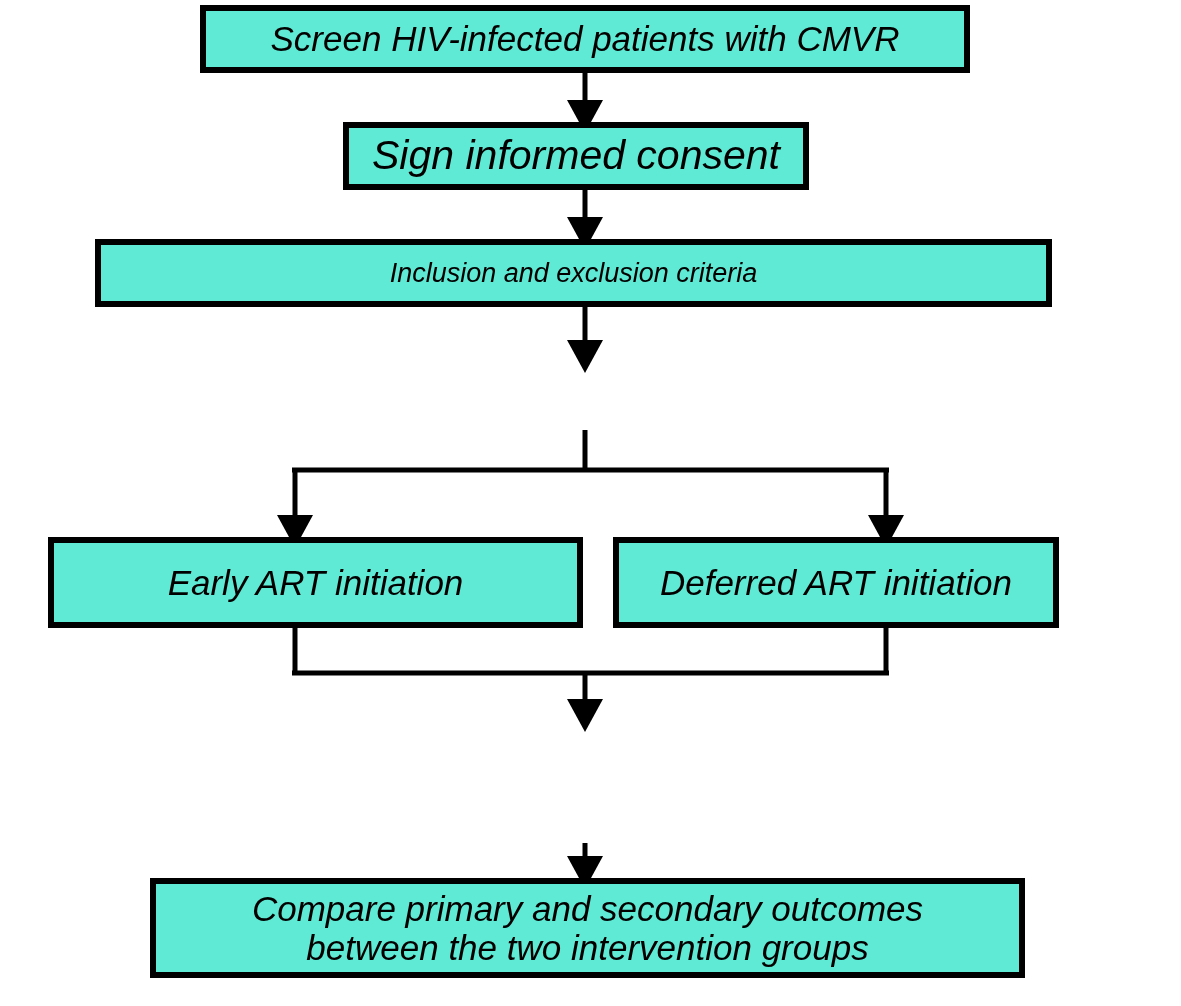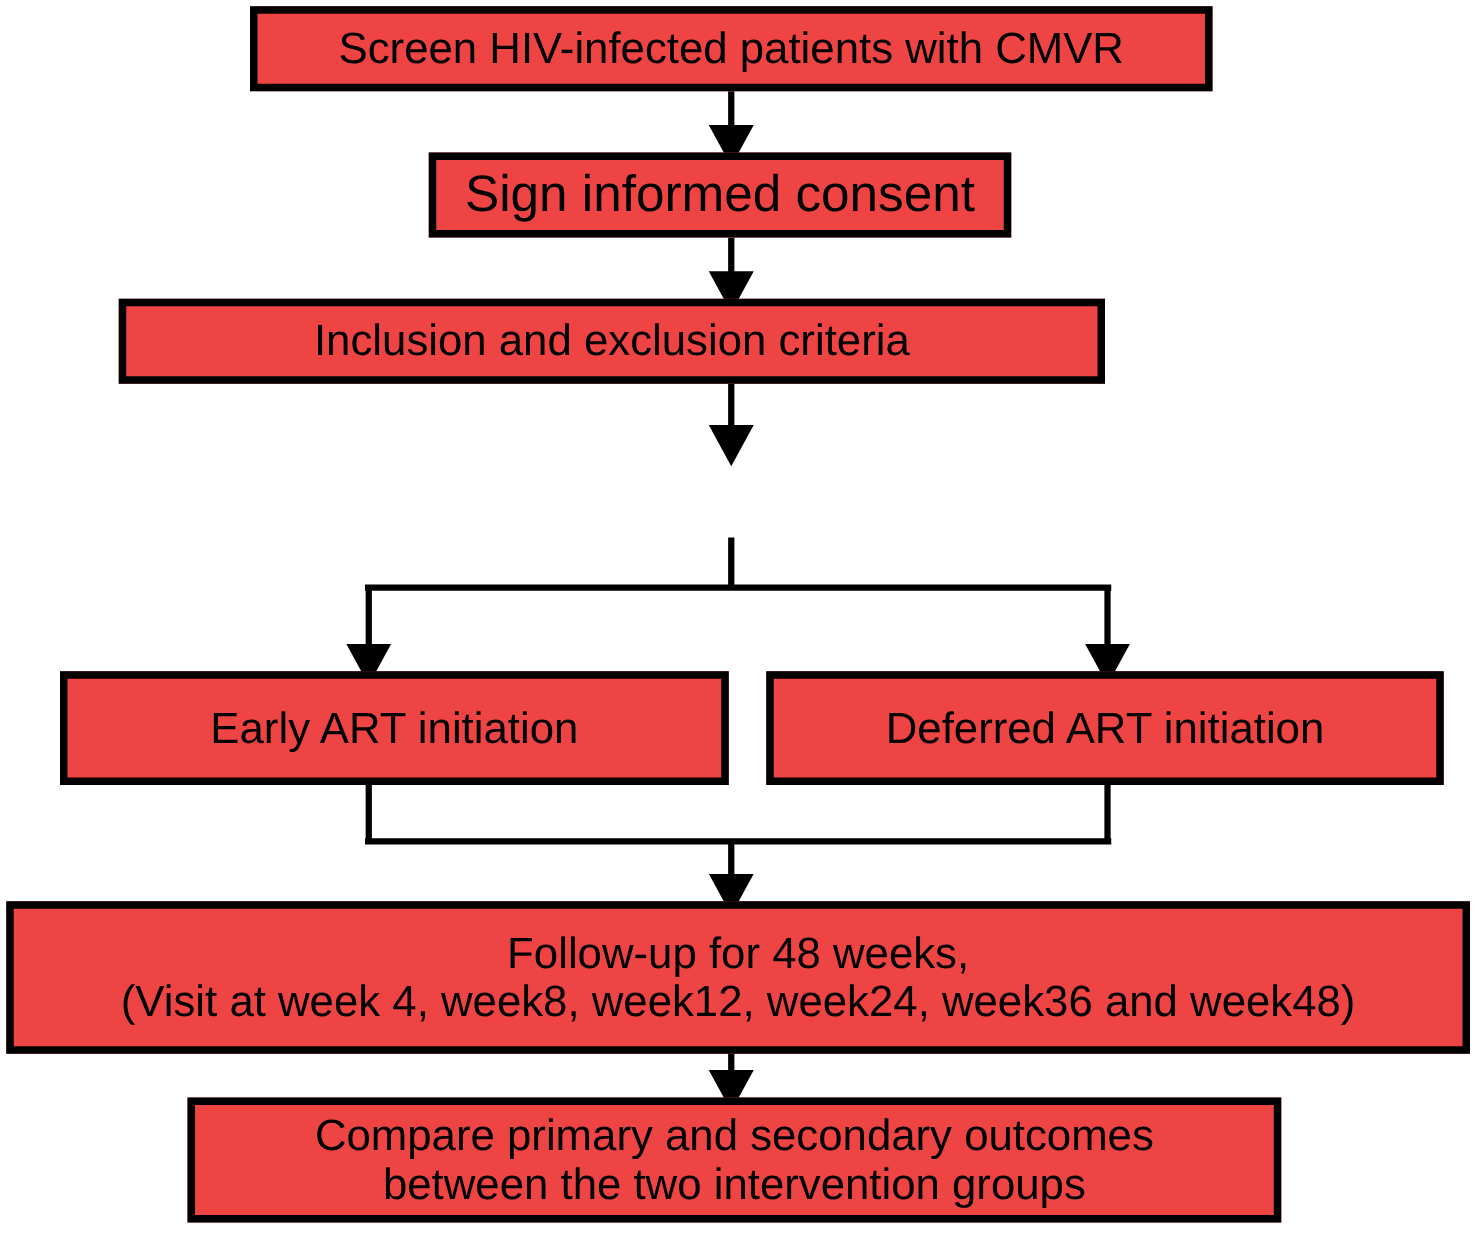--- a/index.html
+++ b/index.html
@@ -20,45 +20,46 @@
     position: absolute;
     left: 0;
     top: 0;
     width: 1181px;
     height: 1006px;
     pointer-events: none;
   }
   .node {
     position: absolute;
     box-sizing: border-box;
-    background: #ef4444;
+    background: #5eead4;
     border: 6px solid #000000;
     display: flex;
     align-items: center;
     justify-content: center;
     text-align: center;
     color: #000000;
     line-height: 1.12;
     z-index: 2;
+    font-style: italic;
   }
   .node .label {
     display: block;
     width: 100%;
     padding: 0 10px;
     box-sizing: border-box;
     white-space: pre-line;
   }
 
   
   #node-screen      { left: 200px; top: 5px;   width: 770px;  height: 68px;  font-size: 35px; }
   #node-consent     { left: 343px; top: 122px; width: 466px;  height: 68px;  font-size: 41px; }
-  #node-criteria    { left: 95px;  top: 239px; width: 789px;  height: 68px;  font-size: 35px; align-items: center; }
+  #node-criteria    { left: 95px;  top: 239px; width: 957px;  height: 68px;  font-size: 27px; align-items: center; }
   #node-random      { left: 432px; top: 362px; width: 303px;  height: 68px;  font-size: 35px; }
   #node-early       { left: 28px;  top: 537px; width: 535px;  height: 91px;  font-size: 35px; margin-left: 20px; }
-  #node-deferred    { left: 613px; top: 537px; width: 542px;  height: 91px;  font-size: 35px; }
+  #node-deferred    { left: 613px; top: 537px; width: 446px;  height: 91px;  font-size: 35px; }
   #node-followup    { left: 5px;   top: 721px; width: 1171px; height: 122px; font-size: 35px; }
   #node-compare     { left: 150px; top: 878px; width: 875px;  height: 100px; font-size: 35px; }
 </style>
 </head>
 <body>
 
 <div id="canvas">
 
   <svg class="connectors" viewBox="0 0 1181 1006">
     <defs>
@@ -106,23 +107,19 @@
 
 
   <div class="node" id="node-early">
     <span class="label">Early ART initiation</span>
   </div>
 
   <div class="node" id="node-deferred">
     <span class="label">Deferred ART initiation</span>
   </div>
 
-  <div class="node" id="node-followup">
-    <span class="label">Follow-up for 48 weeks,
-(Visit at week 4, week8, week12, week24, week36 and week48)</span>
-  </div>
 
   <div class="node" id="node-compare">
     <span class="label">Compare primary and secondary outcomes
 between the two intervention groups</span>
   </div>
 
 </div>
 
 </body></html>

